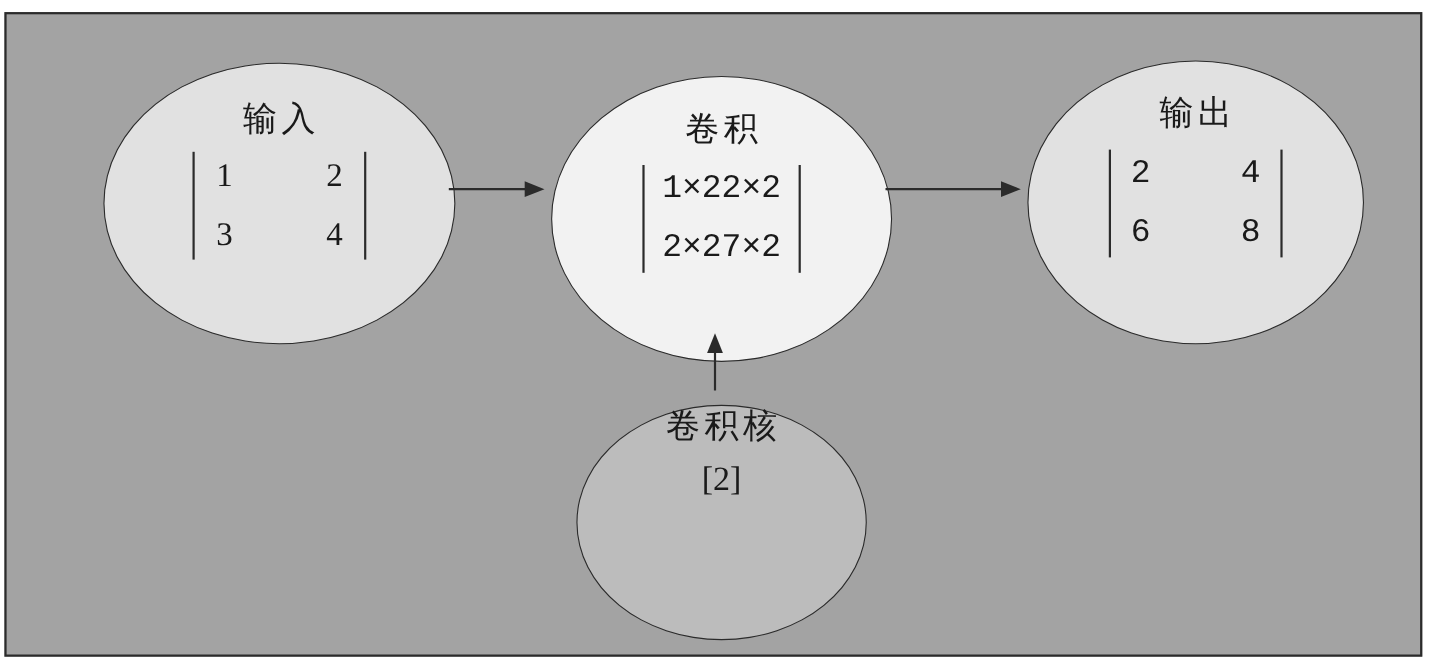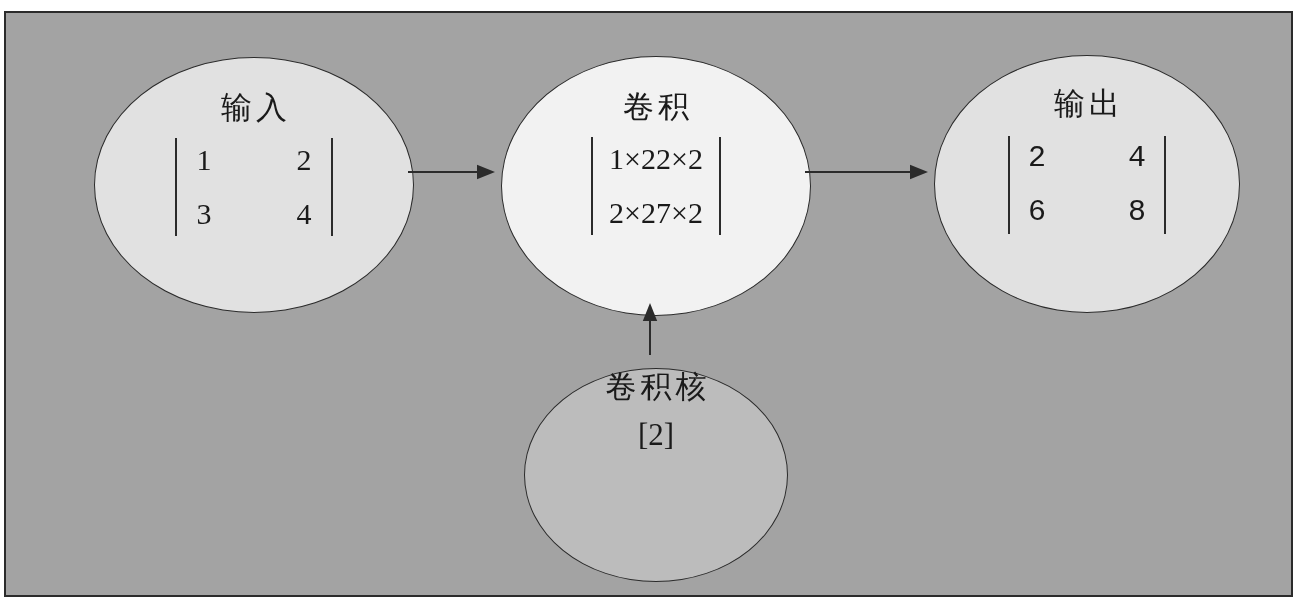--- a/index.html
+++ b/index.html
@@ -20,21 +20,21 @@
   }
   .node {
     position: absolute;
     border: 1.5px solid #2b2b2b;
     border-radius: 50%;
     display: flex;
     flex-direction: column;
     align-items: center;
   }
   .node-input  { left: 88px;  top: 44px;  width: 320px; height: 256px; padding-top: 32px; }
-  .node-conv   { left: 495px; top: 43px;  width: 310px; height: 260px; padding-top: 32px; }
+  .node-conv   { left: 495px; top: 56px;  width: 310px; height: 260px; padding-top: 32px; font-family: Liberation Mono, monospace; }
   .node-output { left: 928px; top: 42px;  width: 306px; height: 258px; padding-top: 32px; font-family: Liberation Mono, monospace; }
   .node-kernel {
     left: 518px; top: 355px; width: 264px; height: 214px;
     justify-content: flex-start; padding-top: 0;
   }
   .node-title {
     font-size: 31px;
     line-height: 1.15;
     letter-spacing: 4px;
     text-indent: 4px;

